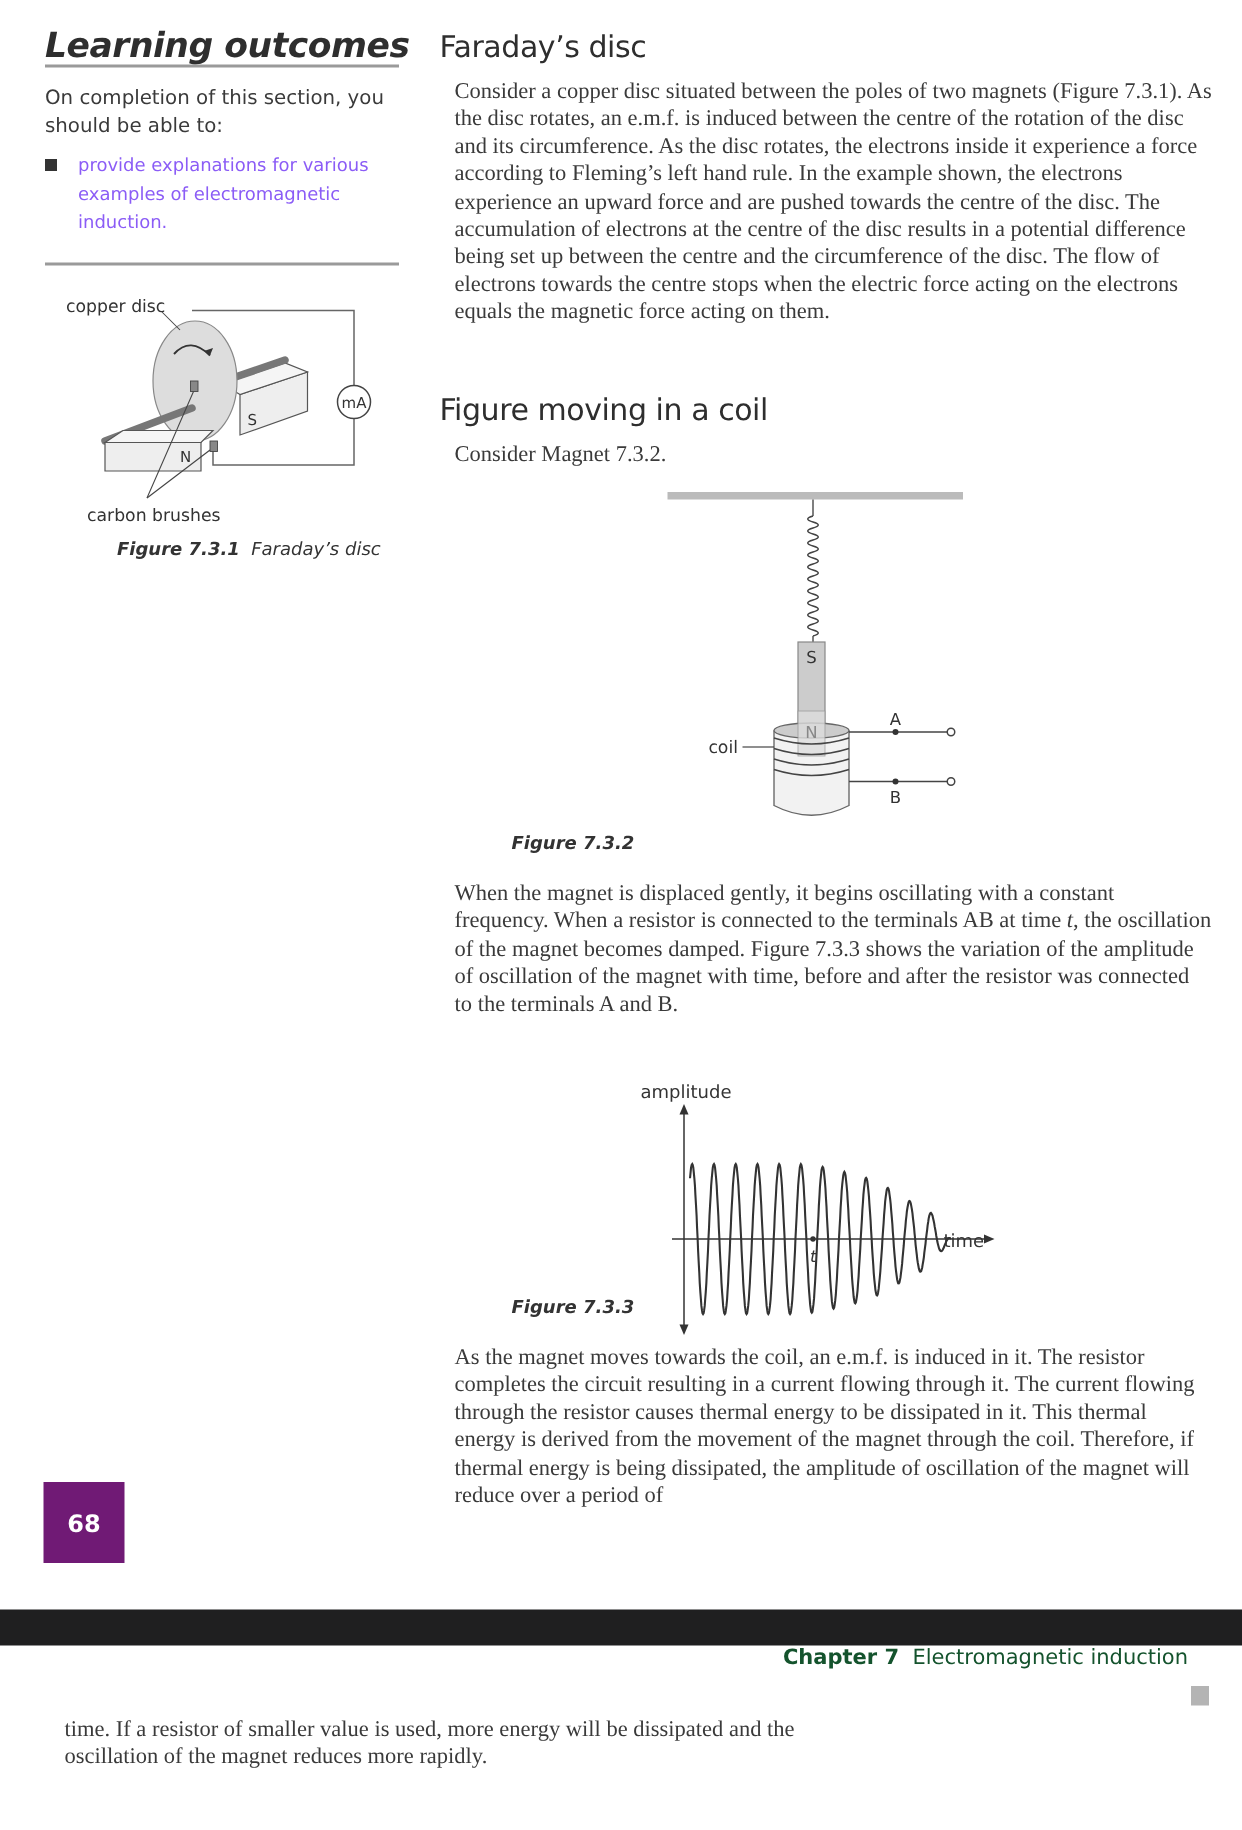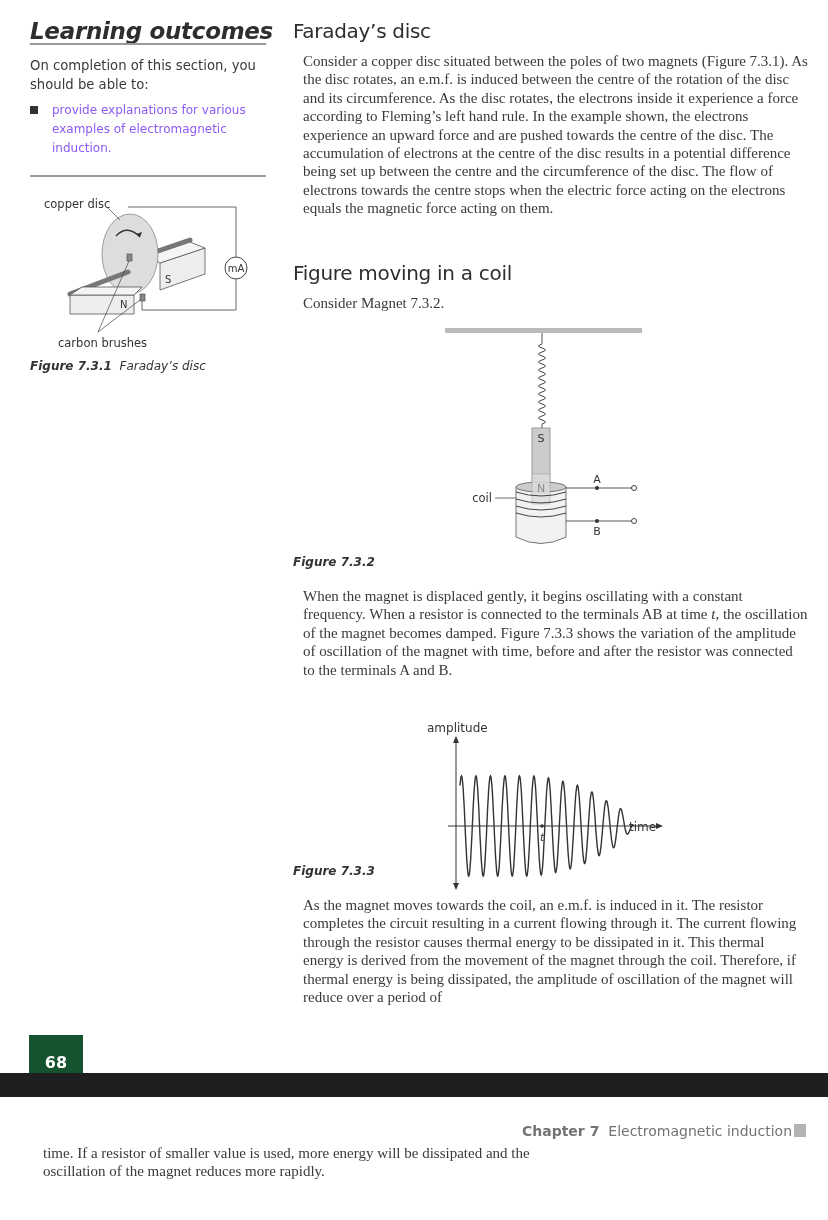--- a/index.html
+++ b/index.html
@@ -10,33 +10,33 @@
   
   .lo-title { position:absolute; left:30px; top:18px; font-size:23px; font-weight:bold; font-style:italic; color:#2e2e2e; letter-spacing:-0.3px; }
   .lo-rule { position:absolute; left:30px; width:236px; height:2px; background:#9a9a9a; }
   .lo-intro { position:absolute; left:30px; top:56px; width:236px; font-size:13.2px; line-height:19px; color:#3a3a3a; }
   .lo-bullet { position:absolute; left:30px; top:101px; width:236px; font-size:12px; line-height:19px; color:#8b5cf6; }
   .lo-bullet .sq { position:absolute; left:0; top:5px; width:8px; height:8px; background:#333; }
   .lo-bullet .txt { margin-left:22px; display:block; }
 
   .fig1 { position:absolute; left:30px; top:190px; width:240px; height:160px; }
   .fig-caption { font-size:12px; color:#333; font-style:italic; }
-  .fig-caption b { font-weight:bold; }
+  .fig-caption b { font-weight:bold;margin-left:48px; }
 
   
   .h2 { position:absolute; left:293px; font-size:20px; color:#2e2e2e; letter-spacing:-0.3px; }
   .body-text { position:absolute; left:303px; width:505px; font-size:15px; line-height:18.4px; color:#3a3a3a; }
 
   .fig2 { position:absolute; left:440px; top:322px; width:220px; height:230px; }
   .fig3 { position:absolute; left:420px; top:688px; width:260px; height:175px;margin-top:28px; }
 
   
-  .page-num-box { position:absolute; left:29px; top:1035px; width:54px; height:54px; background:#14532d; color:#ffffff; font-size:16px; font-weight:bold; display:flex; align-items:center; justify-content:center; }
+  .page-num-box { position:absolute; left:29px; top:988px; width:54px; height:54px; background:#701a75; color:#ffffff; font-size:16px; font-weight:bold; display:flex; align-items:center; justify-content:center; }
   .black-band { position:absolute; left:0; top:1073px; width:828px; height:24px; background:#1f1f20; }
-  .chapter-ref { position:absolute; right:36px; top:1123px; font-size:14px; color:#737373; }
+  .chapter-ref { position:absolute; right:36px; top:1097px; font-size:14px; color:#14532d; }
   .chapter-ref b { font-weight:bold; }
   .chapter-sq { position:absolute; right:22px; top:1124px; width:12px; height:13px; background:#b4b4b4; }
 </style>
 </head>
 <body>
 
 <div class="lo-title sans">Learning outcomes</div>
 <div class="lo-rule" style="top:43px;"></div>
 <div class="lo-intro sans">On completion of this section, you should be able to:</div>
 <div class="lo-bullet sans">

